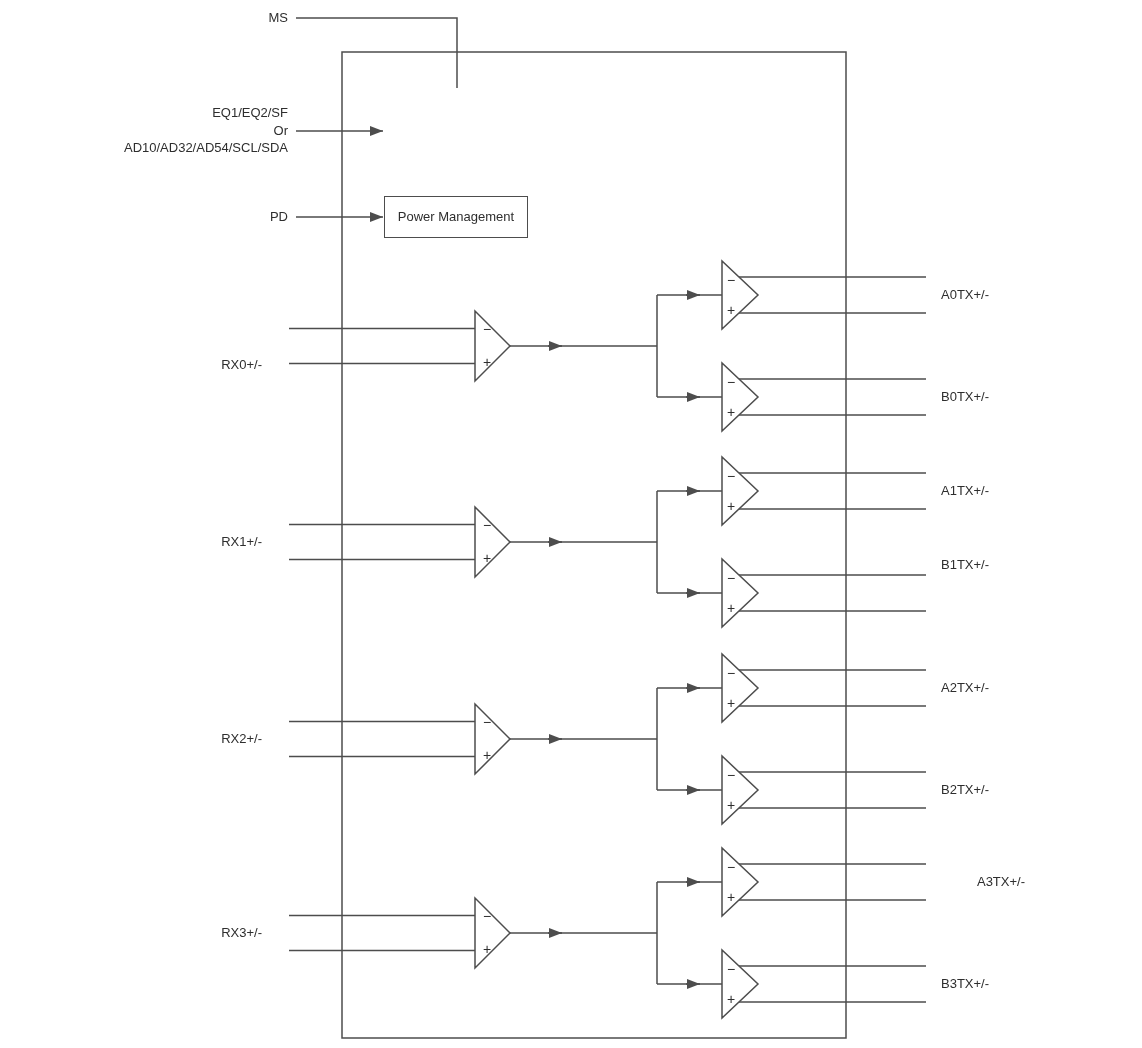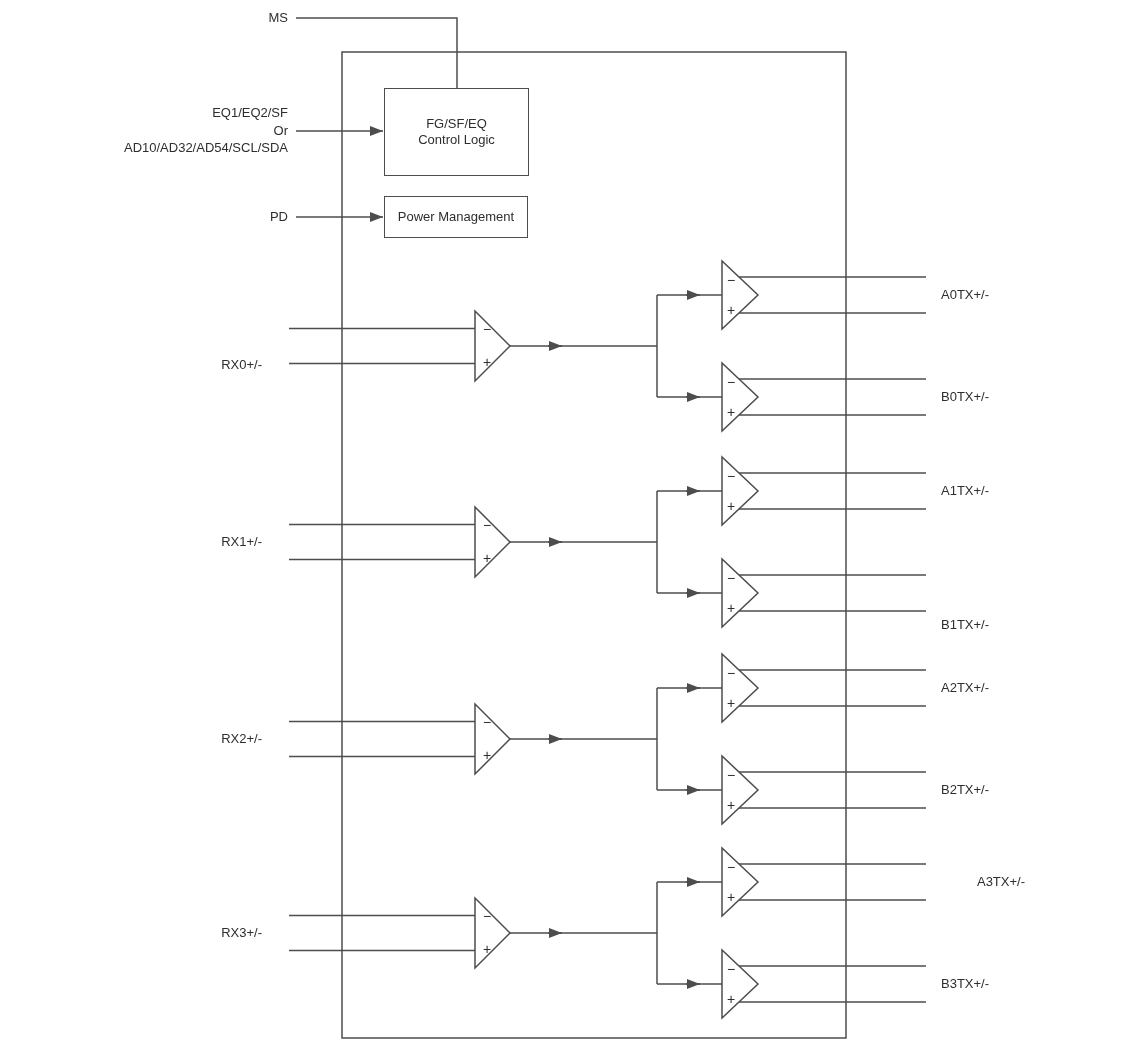--- a/index.html
+++ b/index.html
@@ -167,41 +167,37 @@
     </svg>
 
   <div class="lbl r" style="left:188px; top:9px;  width:100px;">MS</div>
 
   <div class="lbl r" style="left:38px; top:104px; width:250px;">EQ1/EQ2/SF</div>
   <div class="lbl r" style="left:38px; top:122px; width:250px;">Or</div>
   <div class="lbl r" style="left:38px; top:139px; width:250px;">AD10/AD32/AD54/SCL/SDA</div>
 
   <div class="lbl r" style="left:188px; top:208px; width:100px;">PD</div>
 
-  <div class="box" style="left:384px; top:88px; width:145px; height:88px;">
-    <span>FG/SF/EQ</span>
-    <span>Control Logic</span>
-  </div>
 
   <div class="box" style="left:384px; top:196px; width:144px; height:42px;">
     <span>Power Management</span>
   </div>
 
 <div class="lbl r" style="left: 142px; width: 120px; top: 337px; margin-top: 19px;">RX0+/-</div>
     <div class="lbl l" style="left: 941px; width: 120px; top: 286px;">A0TX+/-</div>
     <div class="lbl l" style="left: 941px; width: 120px; top: 388px;">B0TX+/-</div>
     <div class="sign" style="left: 479px; top: 321px;">−</div>
     <div class="sign" style="left: 479px; top: 354px;">+</div>
     <div class="sign" style="left: 723px; top: 272px;">−</div>
     <div class="sign" style="left: 723px; top: 302px;">+</div>
     <div class="sign" style="left: 723px; top: 374px;">−</div>
     <div class="sign" style="left: 723px; top: 404px;">+</div>
     <div class="lbl r" style="left: 142px; width: 120px; top: 533px;">RX1+/-</div>
     <div class="lbl l" style="left: 941px; width: 120px; top: 482px;">A1TX+/-</div>
-    <div class="lbl l" style="left: 941px; width: 120px; top: 616px;">B1TX+/-</div>
+    <div class="lbl l" style="left: 941px; width: 120px; top: 556px;">B1TX+/-</div>
     <div class="sign" style="left: 479px; top: 517px;">−</div>
     <div class="sign" style="left: 479px; top: 550px;">+</div>
     <div class="sign" style="left: 723px; top: 468px;">−</div>
     <div class="sign" style="left: 723px; top: 498px;">+</div>
     <div class="sign" style="left: 723px; top: 570px;">−</div>
     <div class="sign" style="left: 723px; top: 600px;">+</div>
     <div class="lbl r" style="left: 142px; width: 120px; top: 730px;">RX2+/-</div>
     <div class="lbl l" style="left: 941px; width: 120px; top: 679px;">A2TX+/-</div>
     <div class="lbl l" style="left: 941px; width: 120px; top: 781px;">B2TX+/-</div>
     <div class="sign" style="left: 479px; top: 714px;">−</div>

